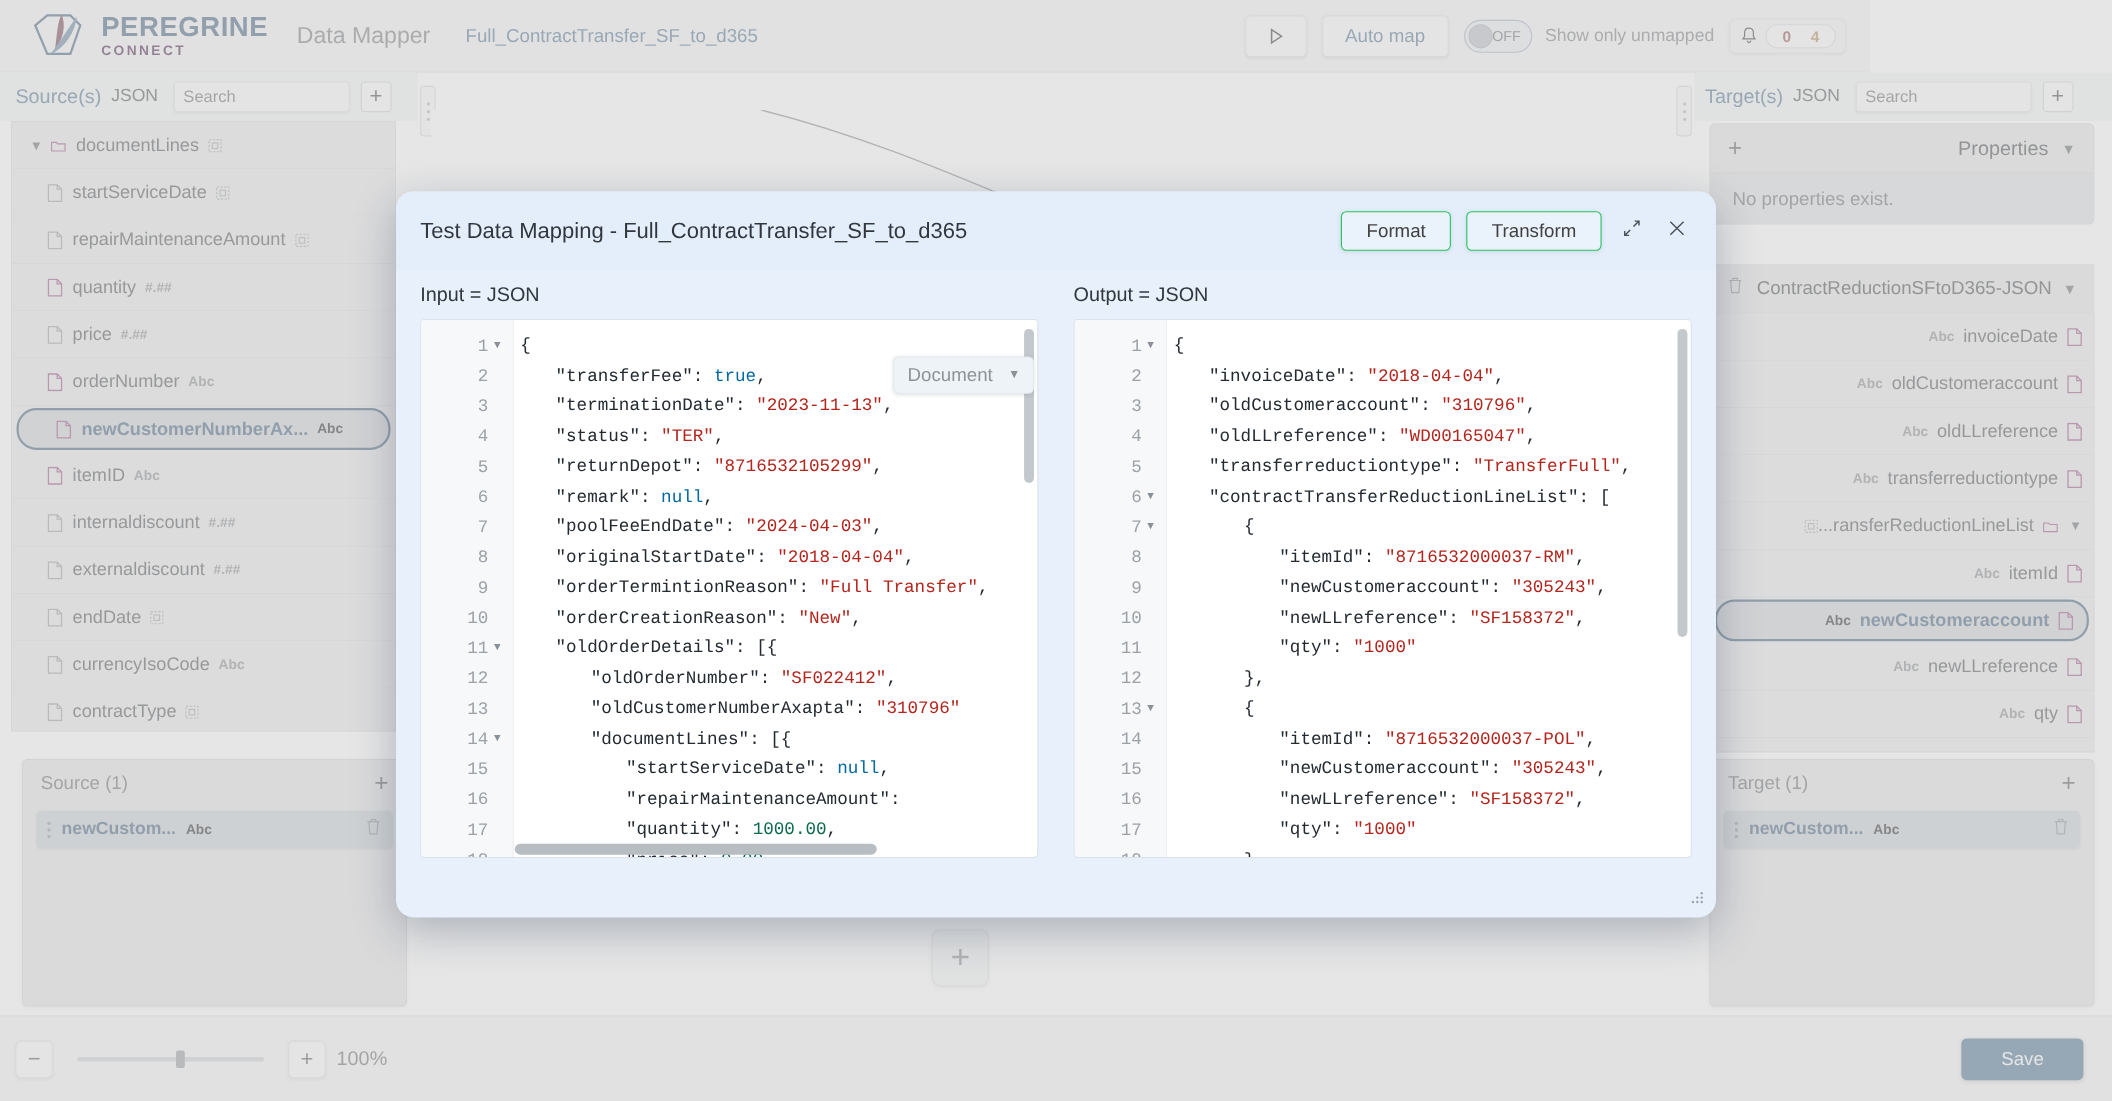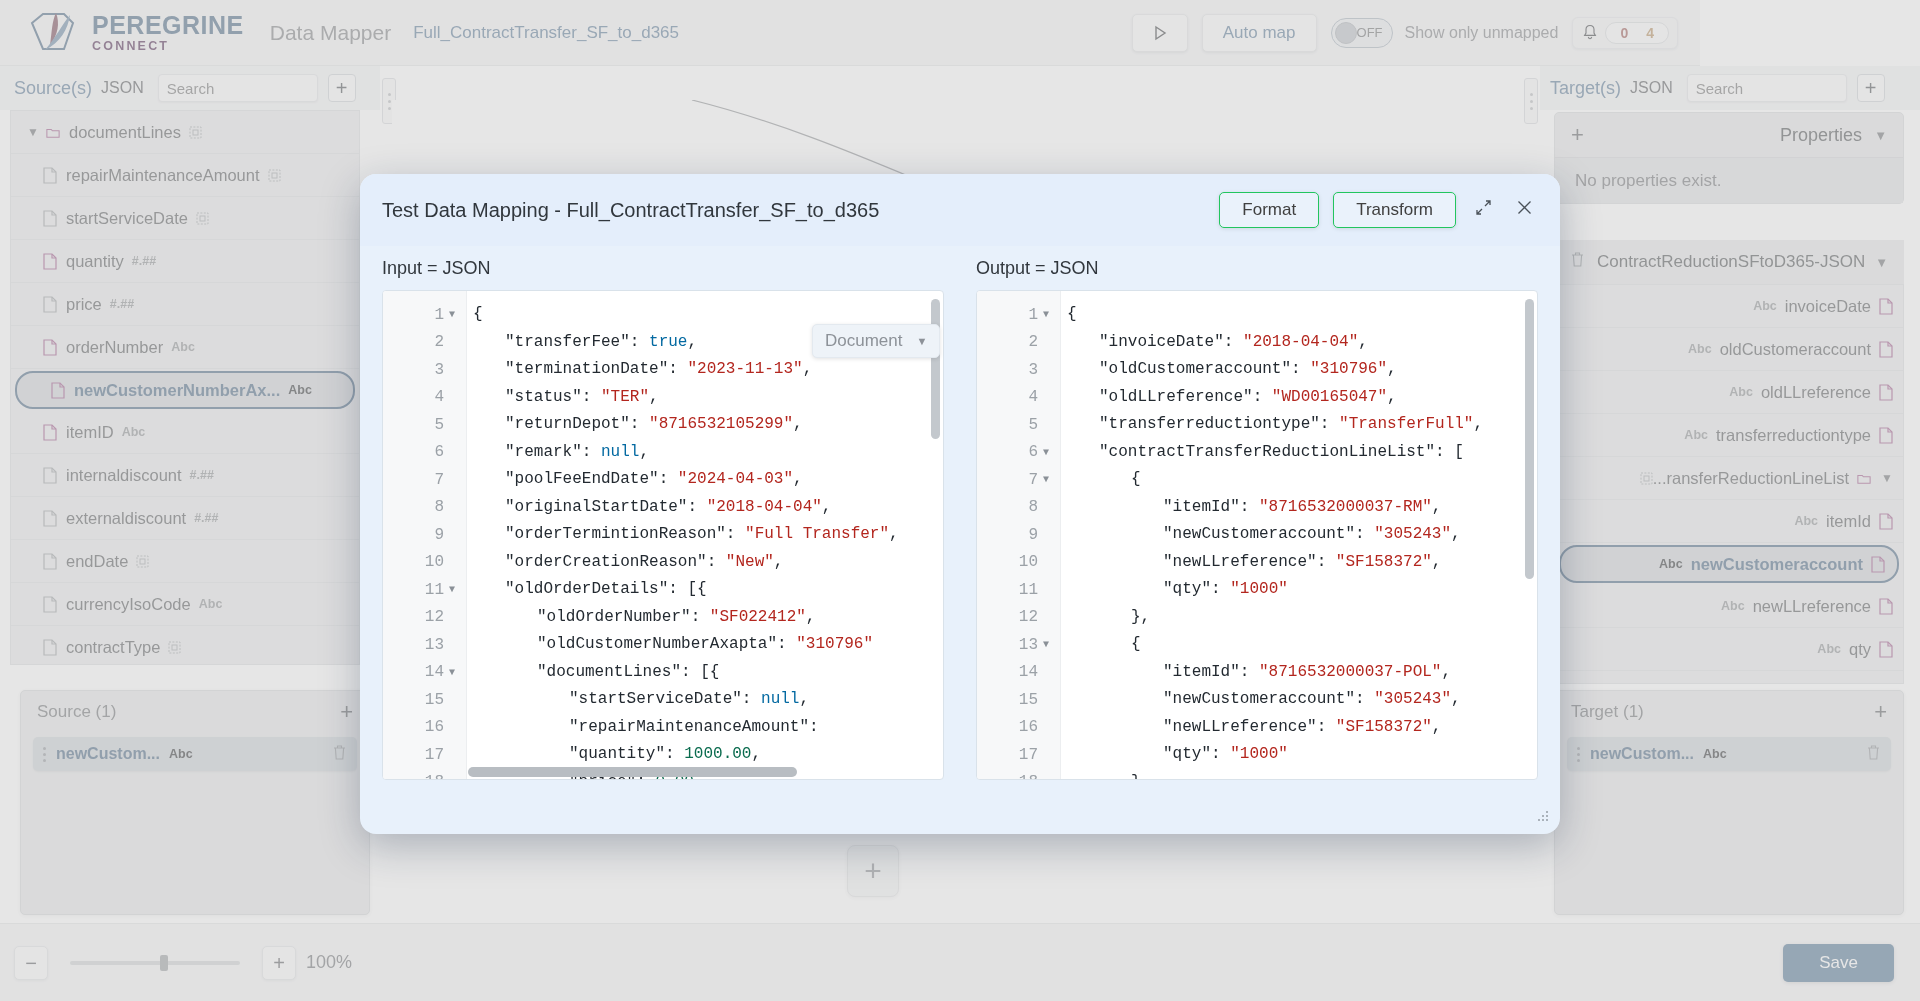--- a/index.html
+++ b/index.html
@@ -38,21 +38,21 @@
     font-family: "Liberation Sans", sans-serif;
   }
   .logo-text .p2 {
     font-size: 12.5px; font-weight: bold; letter-spacing: 2.2px; color: #701a75;
     margin-top: 2px;
   }
   #app-name {
     margin-left: 26px; font-size: 21px; color: #7e838b;
   }
   #doc-name {
-    margin-left: 22px; font-size: 17px; color: #3a7fc1;
+    margin-left: 32px; font-size: 17px; color: #3a7fc1;
   }
   #topbar-right {
     margin-left: auto; margin-right: 22px;
     display: flex; align-items: center; gap: 14px;
   }
   .tb-btn {
     background: #fafbfc; border: 1px solid #e1e4e8; border-radius: 5px;
     height: 38px; display: flex; align-items: center; justify-content: center;
     box-shadow: 0 1px 3px rgba(0,0,0,.10);
     color: #3a7fc1; font-size: 17px; cursor: pointer;
@@ -380,33 +380,33 @@
             <rect x="1" y="1" width="11" height="11" fill="none" stroke="#a2a9b0" stroke-width="1" stroke-dasharray="2 1.4"></rect>
             <rect x="4" y="4" width="5" height="5" fill="none" stroke="#a2a9b0" stroke-width="1"></rect>
           </svg>
         </div>
         <div class="tree-row">
           <span style="display:inline-block;width:22px"></span>
           <svg class="ficon" viewBox="0 0 14 17">
             <path d="M1 1 H9 L13 5 V16 H1 Z" fill="none" stroke="#9aa1a8" stroke-width="1.2"></path>
             <path d="M9 1 V5 H13" fill="none" stroke="#9aa1a8" stroke-width="1.2"></path>
           </svg>
-          <span class="nm">repairMaintenanceAmount</span>
+          <span class="nm">startServiceDate</span>
           <svg width="13" height="13" viewBox="0 0 13 13" style="margin-left:8px">
             <rect x="1" y="1" width="11" height="11" fill="none" stroke="#a2a9b0" stroke-width="1" stroke-dasharray="2 1.4"></rect>
             <rect x="4" y="4" width="5" height="5" fill="none" stroke="#a2a9b0" stroke-width="1"></rect>
           </svg>
         </div>
         <div class="tree-row">
           <span style="display:inline-block;width:22px"></span>
           <svg class="ficon" viewBox="0 0 14 17">
             <path d="M1 1 H9 L13 5 V16 H1 Z" fill="none" stroke="#9aa1a8" stroke-width="1.2"></path>
             <path d="M9 1 V5 H13" fill="none" stroke="#9aa1a8" stroke-width="1.2"></path>
           </svg>
-          <span class="nm">startServiceDate</span>
+          <span class="nm">repairMaintenanceAmount</span>
           <svg width="13" height="13" viewBox="0 0 13 13" style="margin-left:8px">
             <rect x="1" y="1" width="11" height="11" fill="none" stroke="#a2a9b0" stroke-width="1" stroke-dasharray="2 1.4"></rect>
             <rect x="4" y="4" width="5" height="5" fill="none" stroke="#a2a9b0" stroke-width="1"></rect>
           </svg>
         </div>
         <div class="tree-row">
           <span style="display:inline-block;width:22px"></span>
           <svg class="ficon" viewBox="0 0 14 17">
             <path d="M1 1 H9 L13 5 V16 H1 Z" fill="none" stroke="#e040b0" stroke-width="1.2"></path>
             <path d="M9 1 V5 H13" fill="none" stroke="#e040b0" stroke-width="1.2"></path>

